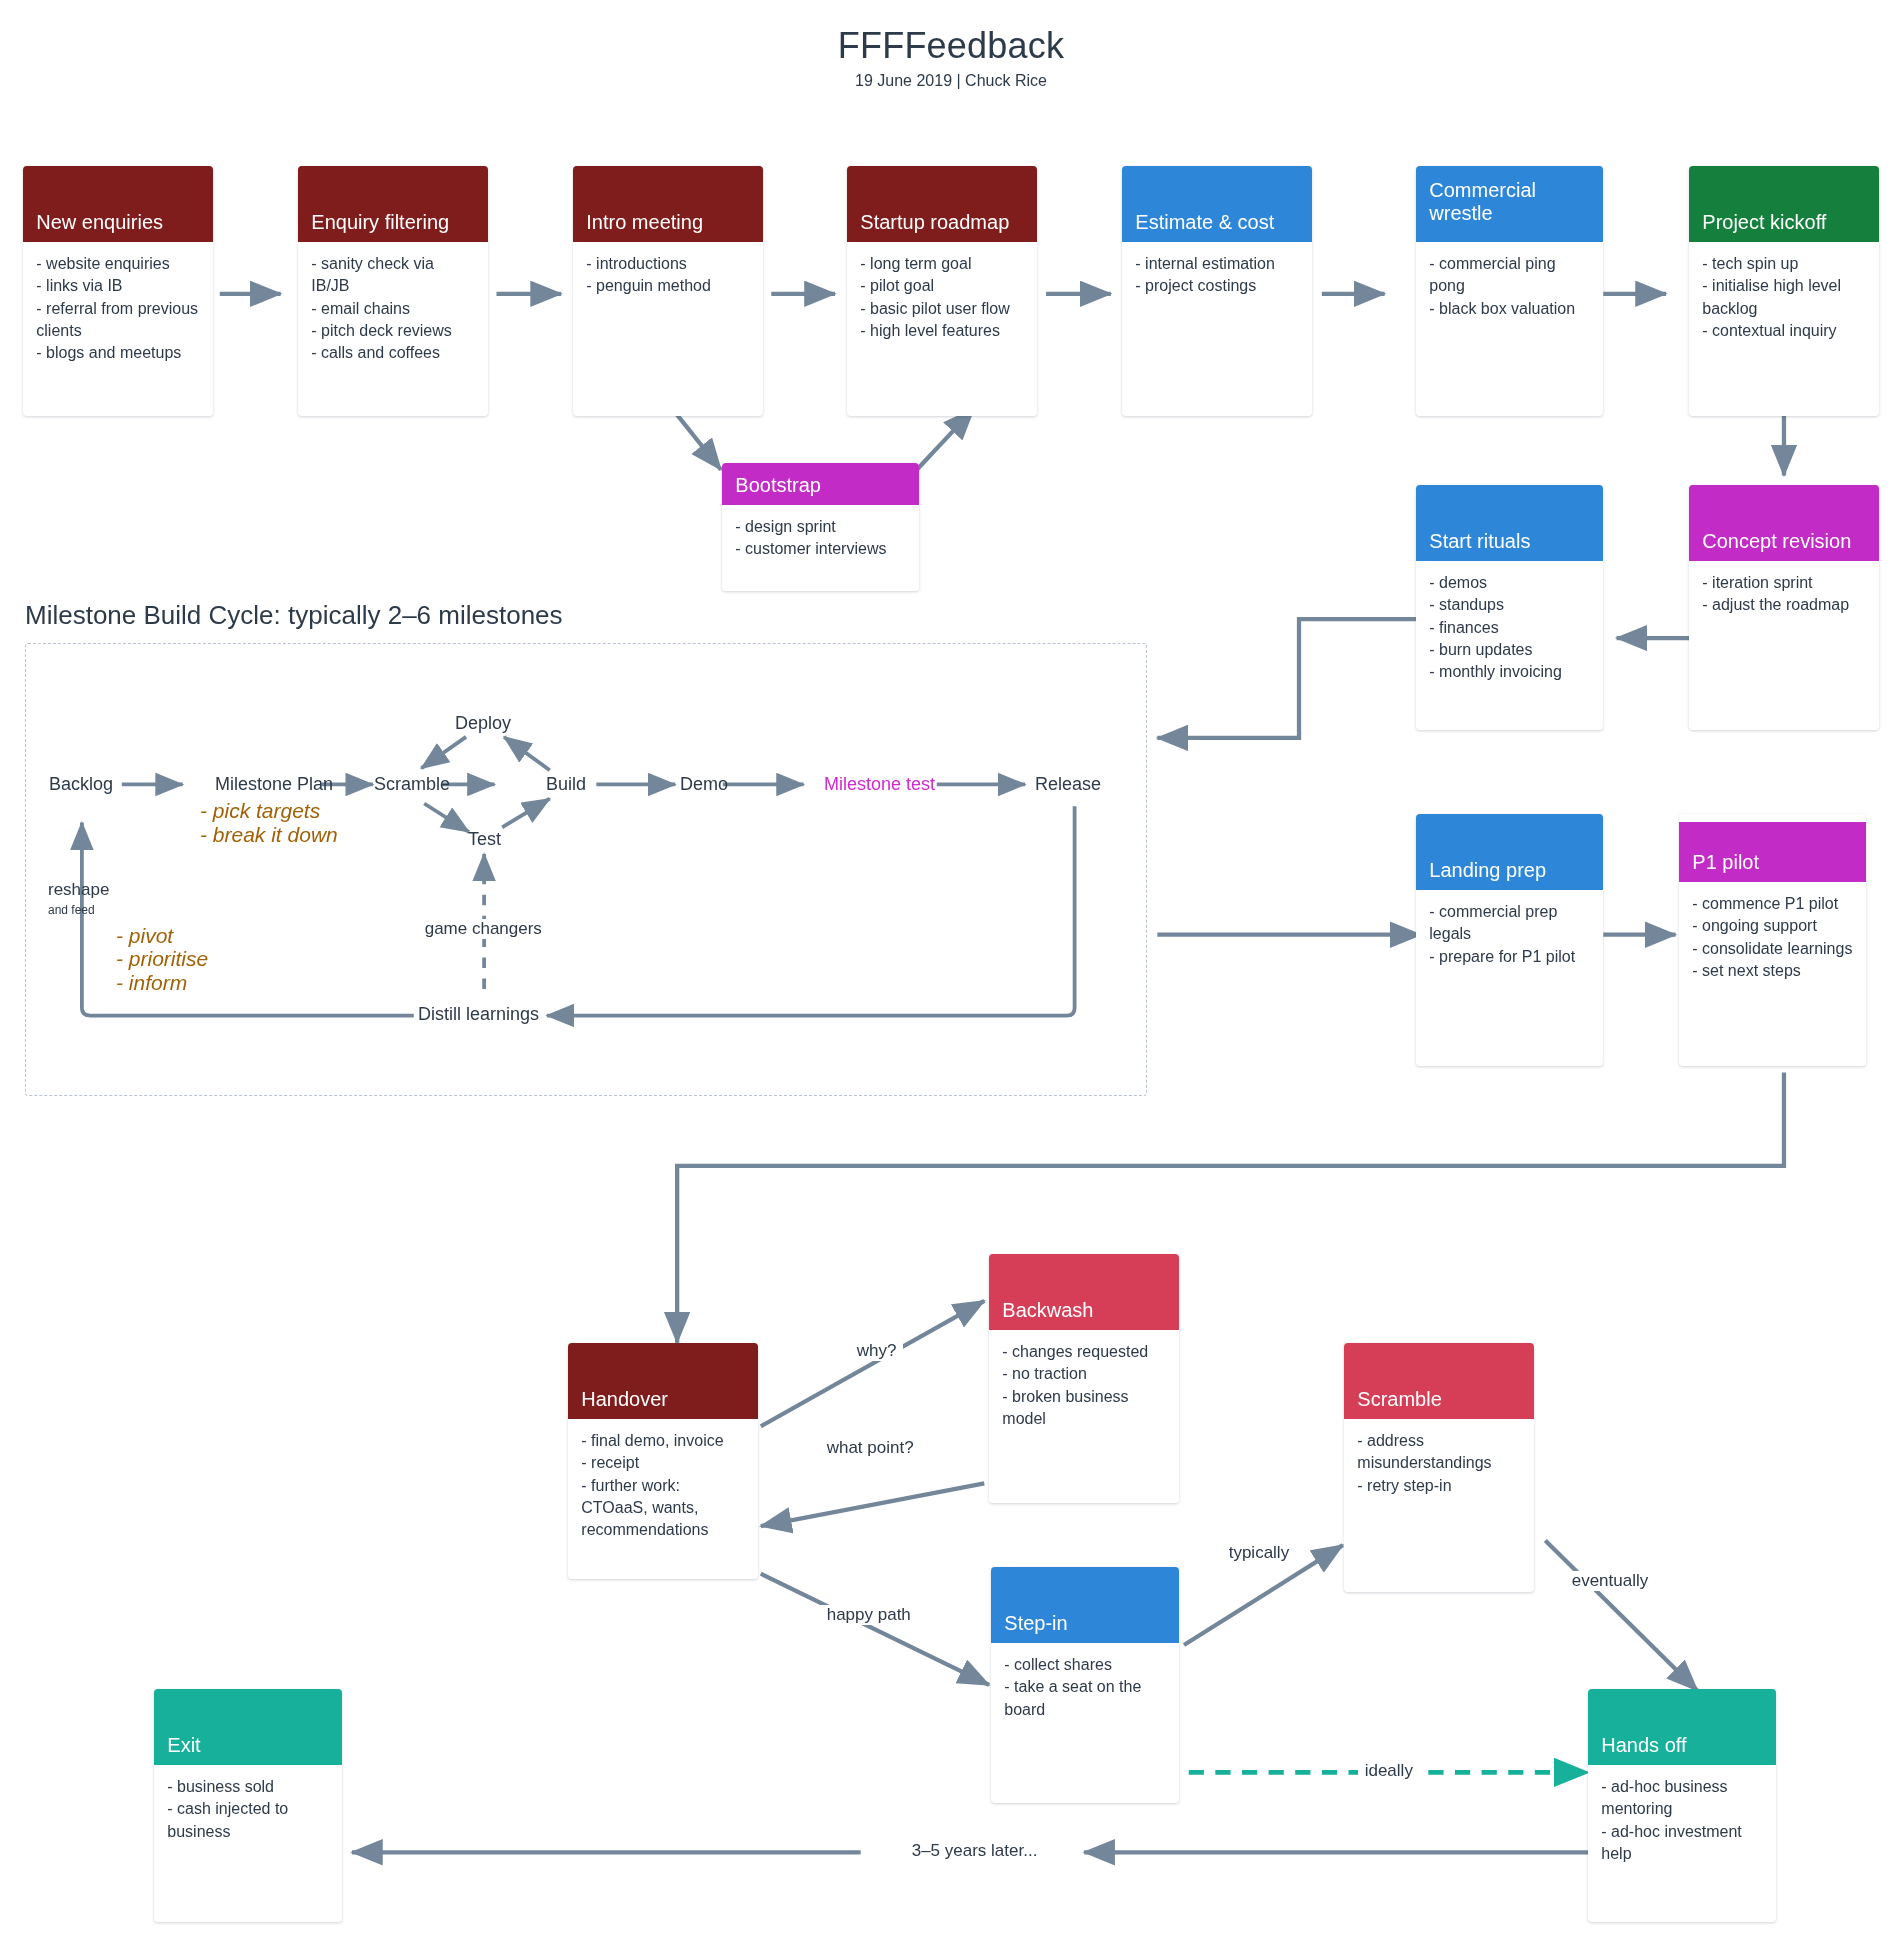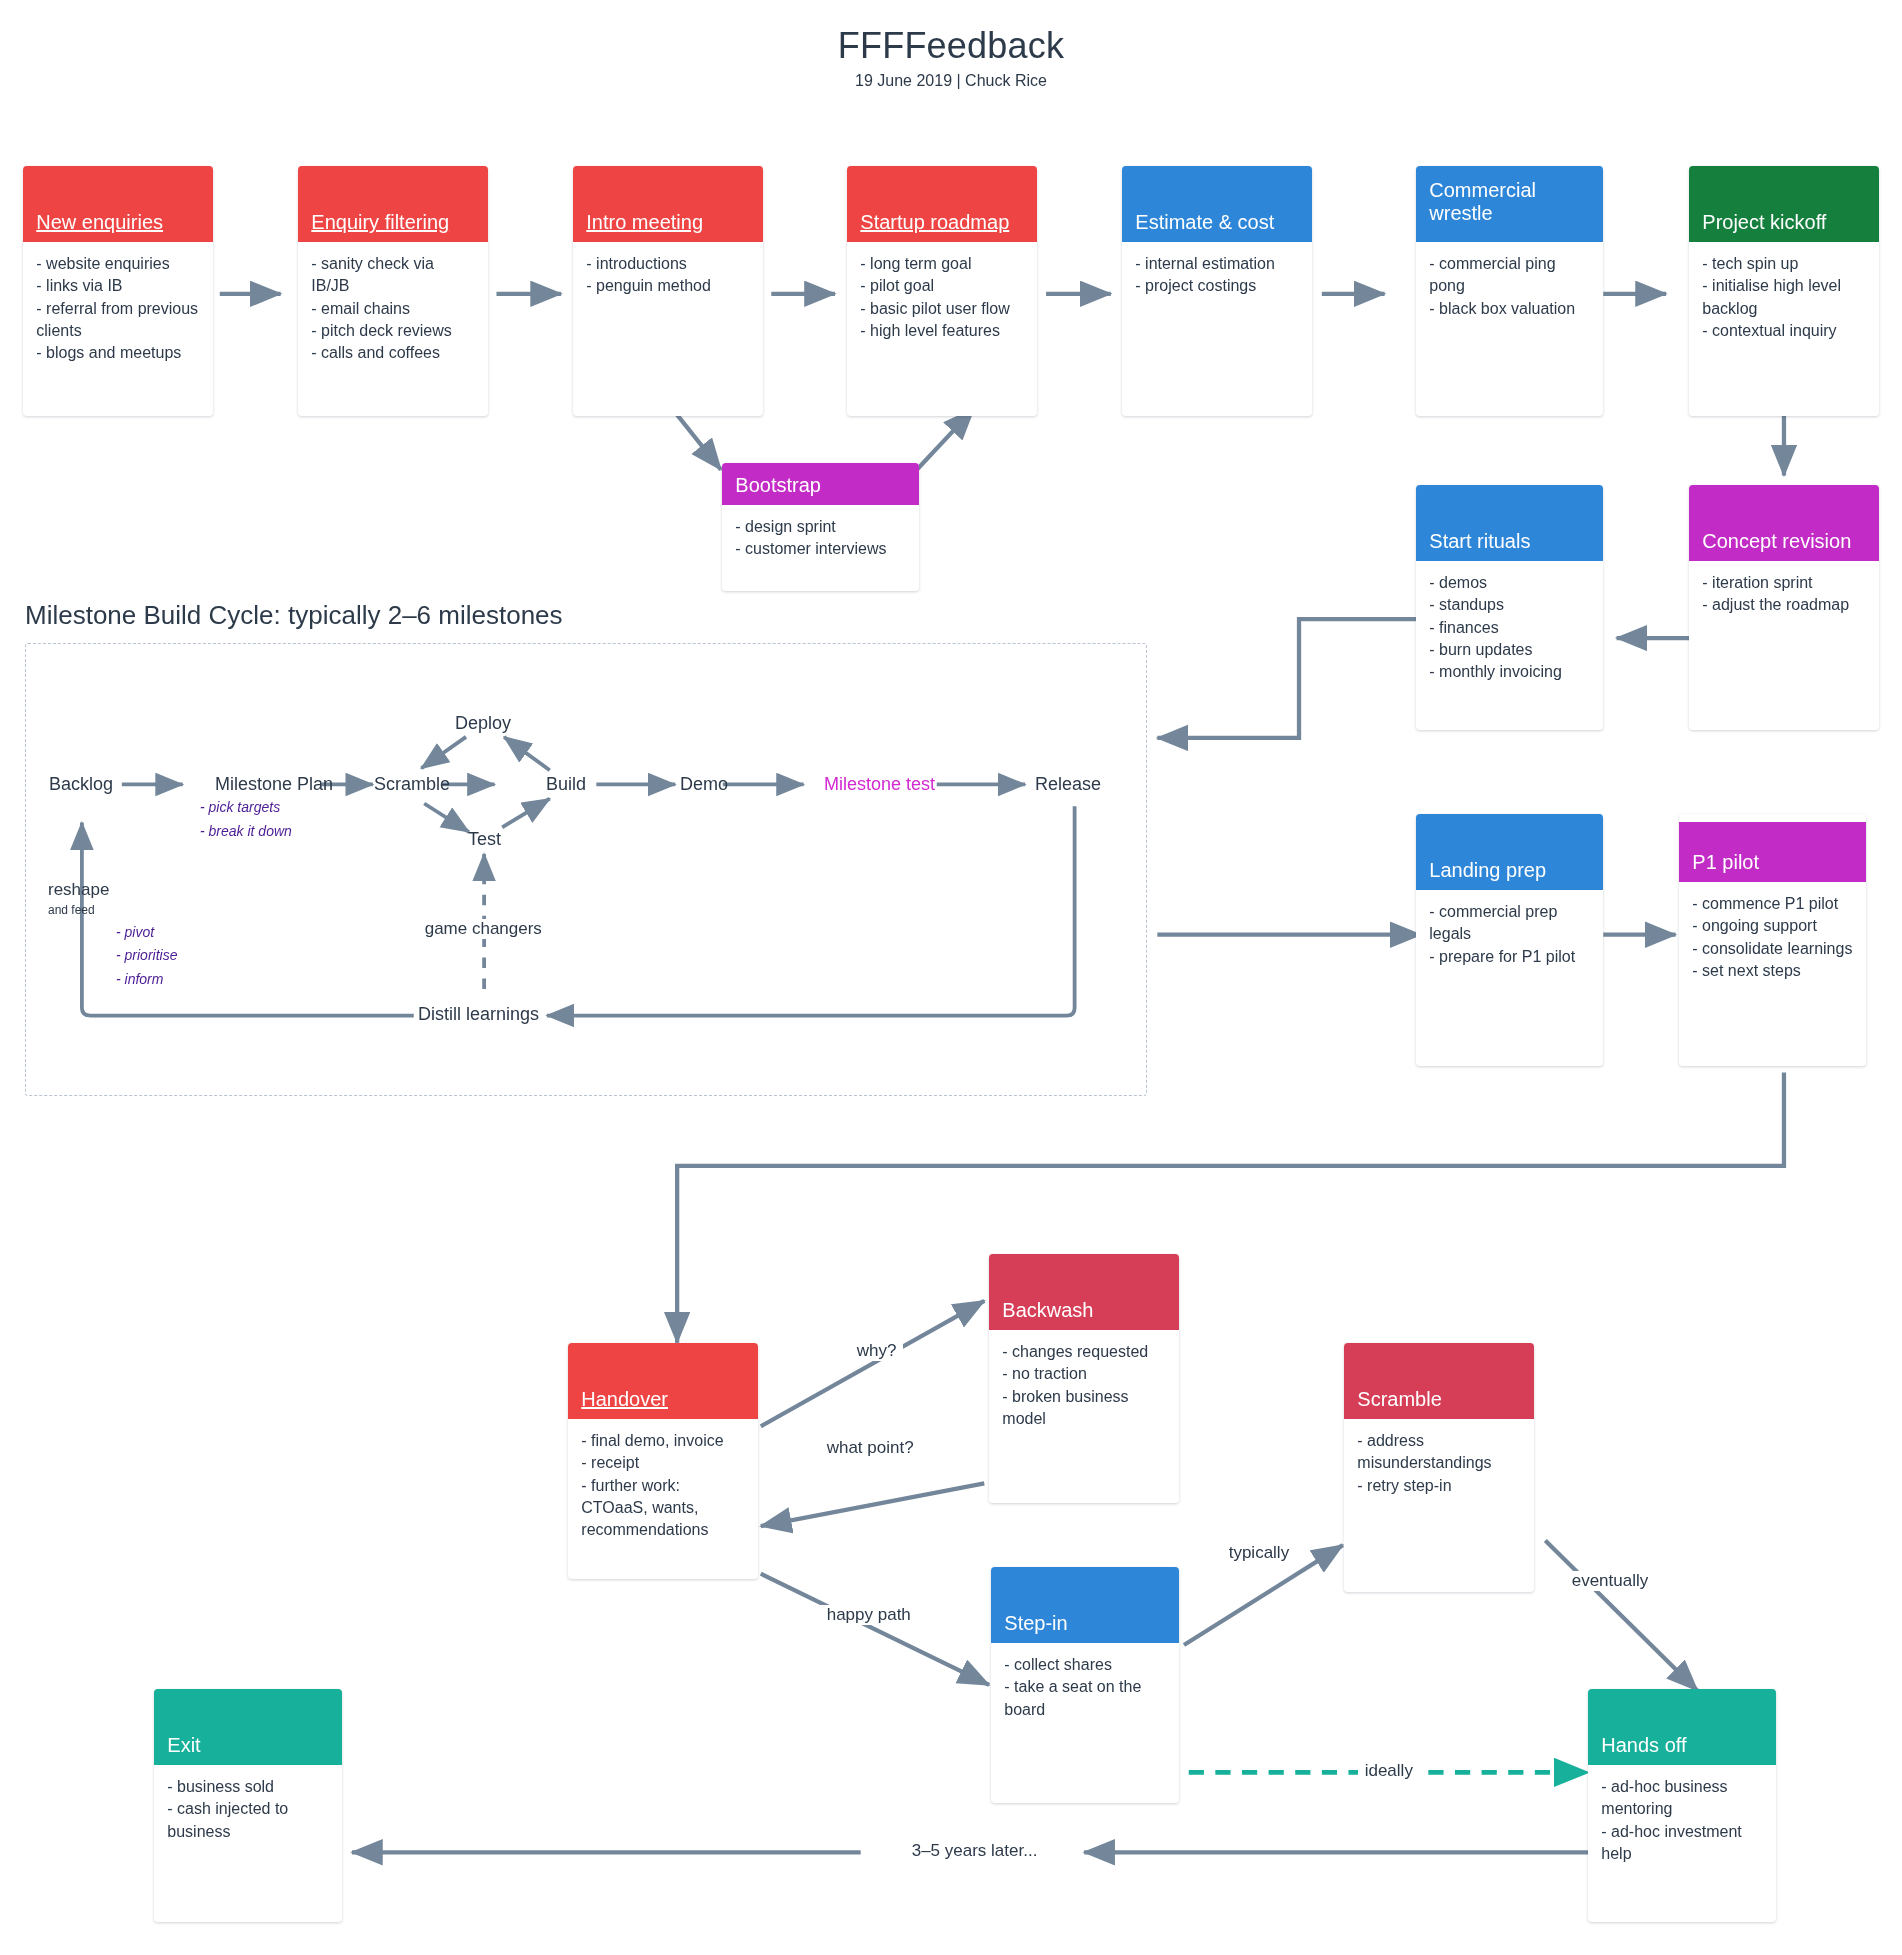--- a/index.html
+++ b/index.html
@@ -37,34 +37,34 @@
     padding:0 13.3px 7.6px 13.3px;
     color:#ffffff; font-size:20px; line-height:1.15;
   }
   .card .hdr.two-line { align-items:flex-start; padding-top:13.3px; }
   .card .body {
     padding:11.4px 13.3px 9.5px 13.3px;
     font-size:16px; line-height:1.38; color:#2d3a4a;
   }
   .card .body div { white-space:normal; }
 
-  .g  { background:#ef4444;text-decoration:underline; }
+  .g  { background:#7f1d1d; }
   .g2 { background:#15803d; }
   .b  { background:#2e86d8; }
   .m  { background:#c32bc6; }
   .r  { background:#d63e57; }
   .t  { background:#17b09b; }
 
   
   .nd {
     position:absolute; font-size:18px; color:#2d3a4a; white-space:nowrap;
   }
   .nd.mag { color:#d229d2; }
   .sub-it {
-    position:absolute; font-size:14px; font-style:italic; color:#4c1d95; white-space:nowrap;
+    position:absolute; font-size:21px; font-style:italic; color:#a16207; white-space:nowrap;
   }
 
   
   .section-title {
     position:absolute; font-size:26px; color:#2d3a4a; white-space:nowrap;
   }
   .dashed-region {
     position:absolute; border:1.9px dashed #b9c4d0; border-radius:2.9px;
     background:transparent;
   }

